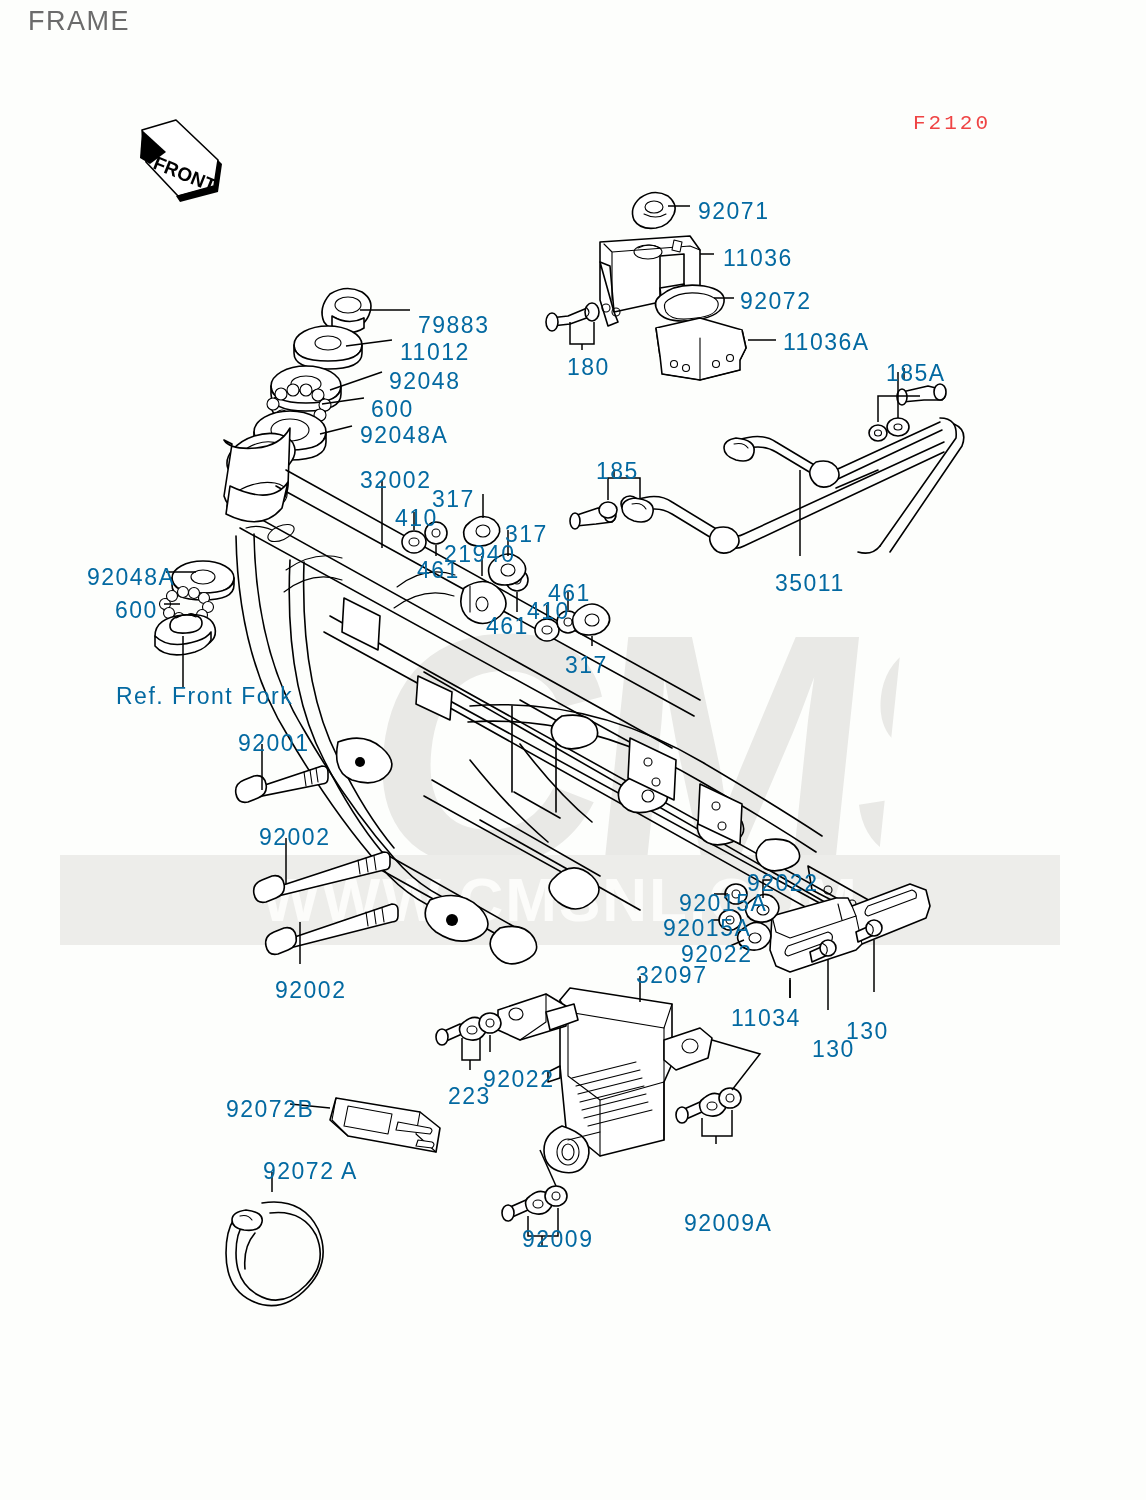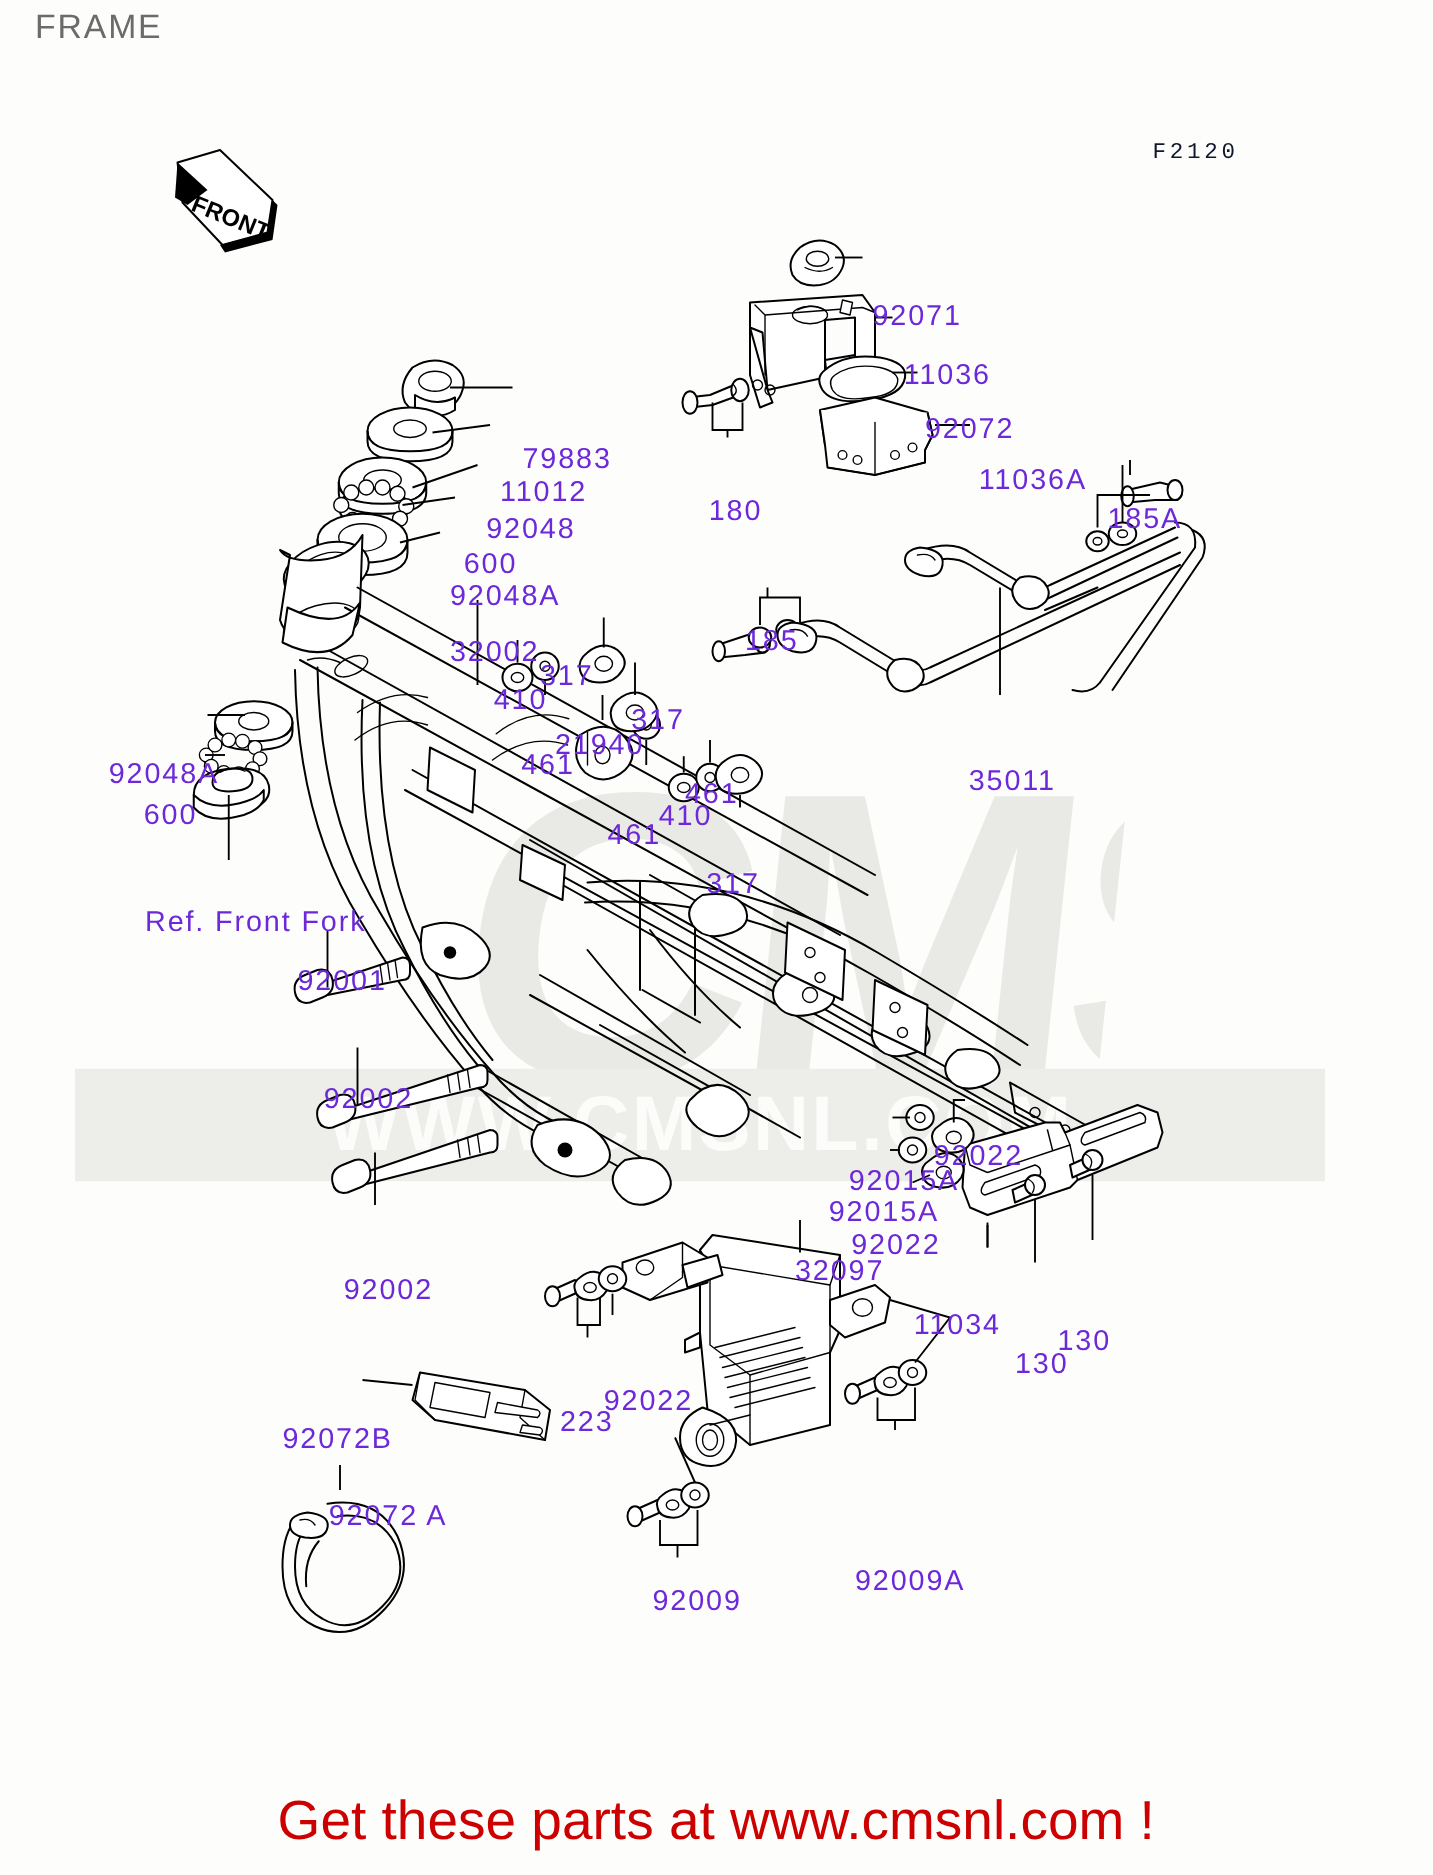--- a/index.html
+++ b/index.html
@@ -15,21 +15,21 @@
 
   
   .page-title{
     position:absolute;left:28px;top:6px;
     font-size:27px;letter-spacing:1.5px;
     color:#6b6b6b;font-weight:400;
     font-family:"Liberation Sans", sans-serif;
   }
   .fig-code{
     position:absolute;right:155px;top:112px;
-    font-size:18px;letter-spacing:3px;color:#0f172a;
+    font-size:21px;letter-spacing:3px;color:#ef4444;
     font-family:"Liberation Mono","DejaVu Sans Mono",monospace;
   }
 
   
   .wm-layer{position:absolute;inset:0;pointer-events:none;}
   .wm-logo{
     position:absolute;left:370px;top:540px;
     width:520px;height:420px;
     font-size:330px;font-weight:bold;
     color:#e9e9e6;
@@ -53,25 +53,24 @@
     letter-spacing:2px;
     text-align:center;
     line-height:72px;
     font-family:"Liberation Sans", sans-serif;
   }
 
   
   .lbl{
     position:absolute;
     font-size:23px;
-    color:#6d28d9;
+    color:#0369a1;
     font-family:"Liberation Sans", sans-serif;
     letter-spacing:1.5px;
     white-space:nowrap;
-    margin-top:41px;
   }
 
   
   .banner{
     position:absolute;left:0;top:1432px;width:1146px;
     text-align:center;
     color:#cc0000;
     font-size:44px;
     font-family:"Liberation Sans", sans-serif;
     font-weight:400;
@@ -589,15 +588,14 @@
       <div class="lbl" style="left: 812px; top: 1036px;">130</div>
       <div class="lbl" style="left: 636px; top: 962px;">32097</div>
       <div class="lbl" style="left: 483px; top: 1066px;">92022</div>
       <div class="lbl" style="left: 448px; top: 1083px;">223</div>
       <div class="lbl" style="left: 684px; top: 1210px;">92009A</div>
       <div class="lbl" style="left: 522px; top: 1226px;">92009</div>
       <div class="lbl" style="left: 226px; top: 1096px;">92072B</div>
       <div class="lbl" style="left: 263px; top: 1158px;">92072 A</div>
     </div>
 
-  <div class="banner" style="color: rgb(204, 0, 0);">Get these parts at www.cmsnl.com !</div>
 
 </div>
 
 </body></html>

